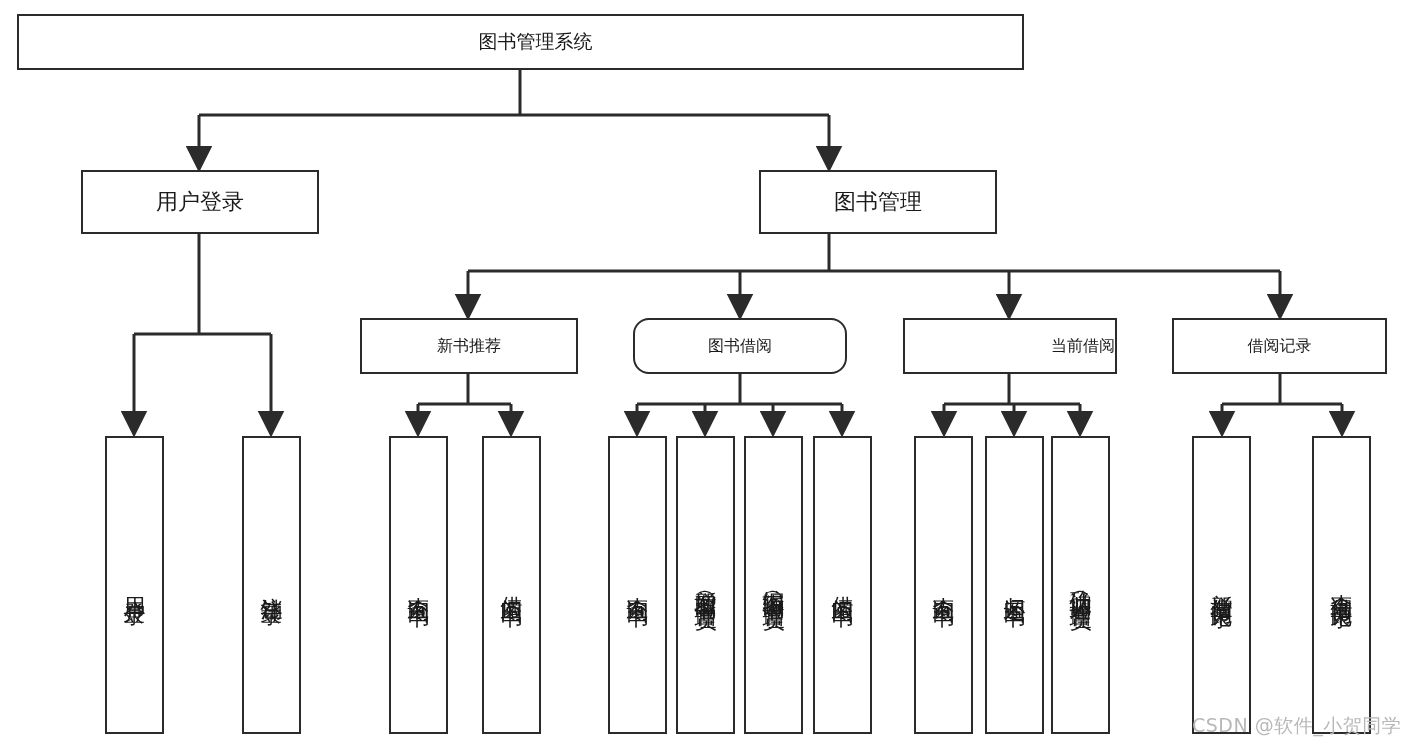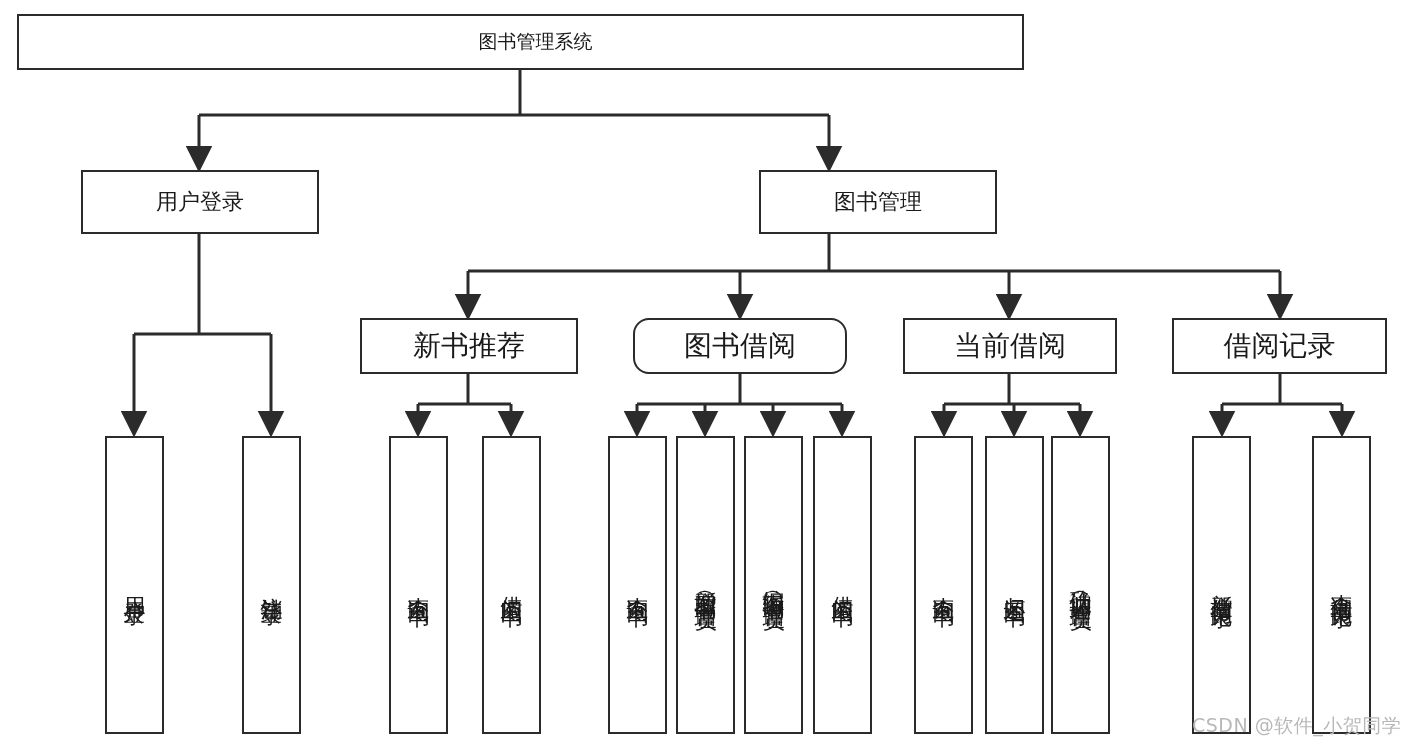--- a/index.html
+++ b/index.html
@@ -35,21 +35,21 @@
     justify-content: center;
     color: #1a1a1a;
     text-align: center;
   }
   .node .label {
     display: block;
     line-height: 1.15;
   }
   .node-root   { font-size: 19px; padding-left: 30px; }
   .node-l1     { font-size: 22px; }
-  .node-l2     { font-size: 28px; }
+  .node-l2     { font-size: 16px; }
   .node-leaf   { font-size: 22px; }
   
   .node-leaf .label {
     writing-mode: vertical-rl;
     text-orientation: upright;
     letter-spacing: 3px;
     line-height: 1;
     white-space: nowrap;
   }
   .watermark {
@@ -128,21 +128,21 @@
   </div>
 
   <div class="node node-l2" style="left:360px; top:318px; width:218px; height:56px;">
     <span class="label">新书推荐</span>
   </div>
 
   <div class="node node-l2" style="left:633px; top:318px; width:214px; height:56px;border-radius:16px;">
     <span class="label">图书借阅</span>
   </div>
 
-  <div class="node node-l2" style="left:903px; top:318px; width:214px; height:56px;">
+  <div class="node node-l2" style="left:903px; top:318px; width:214px; height:56px;justify-content:flex-end;">
     <span class="label">当前借阅</span>
   </div>
 
   <div class="node node-l2" style="left:1172px; top:318px; width:215px; height:56px;font-family:Liberation Serif, serif;">
     <span class="label">借阅记录</span>
   </div>
 
   <div class="node node-leaf" style="left:105px; top:436px; width:59px; height:298px;">
     <span class="label">用户登录</span>
   </div>

